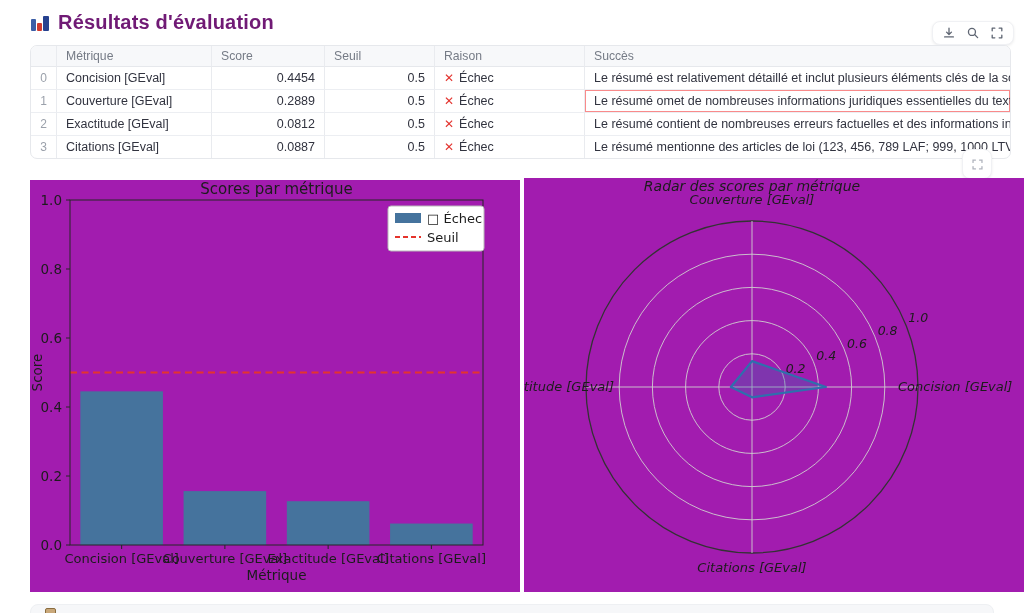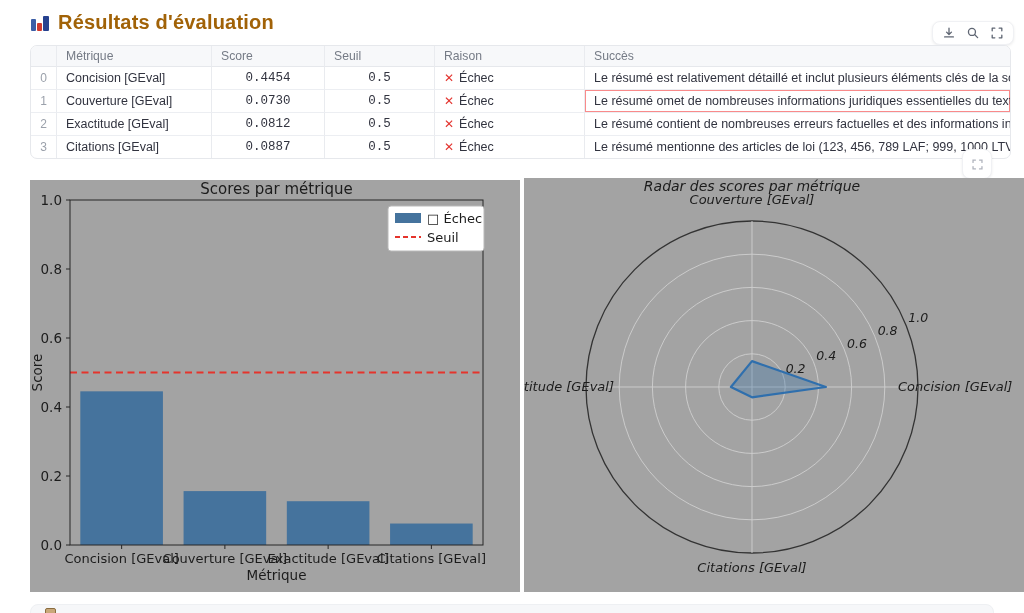--- a/index.html
+++ b/index.html
@@ -7,21 +7,21 @@
               font-family:"Liberation Sans","DejaVu Sans",sans-serif; }
   body { position:relative; }
 
   
   .page-header { position:absolute; left:30px; top:11px; display:flex; align-items:center; gap:8px; }
   .chart-icon { position:relative; width:20px; height:20px; display:inline-block; }
   .chart-icon span { position:absolute; bottom:2px; border-radius:1px; }
   .chart-icon .b1 { left:1px;  width:5px; height:12px; background:#3b5ea6; }
   .chart-icon .b2 { left:7px;  width:5px; height:8px;  background:#cf3a2f; }
   .chart-icon .b3 { left:13px; width:6px; height:15px; background:#26418f; }
-  .page-title { font-size:20px; font-weight:700; color:#a16207; letter-spacing:.2px; }
+  .page-title { font-size:20px; font-weight:700; color:#701a75; letter-spacing:.2px; }
 
   
   .df-toolbar { position:absolute; left:932px; top:21px; height:24px; padding:0 5px;
                 background:#ffffff; border:1px solid #f0f1f4; border-radius:8px;
                 box-shadow:0 1px 3px rgba(0,0,0,.08); display:flex; align-items:center; gap:2px; }
   .df-toolbar .tbtn { width:22px; height:20px; display:flex; align-items:center; justify-content:center;
                       border-radius:4px; cursor:pointer; }
   .df-toolbar svg { stroke:#5f6673; fill:none; stroke-width:1.5; stroke-linecap:round; stroke-linejoin:round; }
 
   
@@ -29,32 +29,32 @@
          border:1px solid #e6e8ec; border-radius:7px; background:#fff; overflow:hidden;
          font-size:12.5px; color:#31333f; }
   .trow { display:grid; grid-template-columns:26px 155px 113px 110px 150px 1fr; }
   .trow > div { border-right:1px solid #e9ebef; border-bottom:1px solid #eceef2;
                 padding:0 9px; line-height:22px; height:23px; white-space:nowrap; overflow:hidden; position:relative; }
   .trow > div:last-child { border-right:none; }
   .thead > div { height:21px; line-height:20px; background:#f7f8fa; color:#757b86; font-size:12.2px;
                  border-bottom:1px solid #e6e8ec; }
   .trow:last-child > div { border-bottom:none; }
   .c-idx { color:#9ba1ab; text-align:center; padding:0 2px !important; font-size:12px; }
-  .c-num { text-align:center;font-family:Liberation Mono, monospace; }
+  .c-num { text-align:right; }
   .fail-x { color:var(--fail,#e3342f); font-weight:700; margin-right:5px; font-size:12px; }
   .cell-selected { box-shadow:inset 0 0 0 1px var(--sel,#f98a8a); }
 
   
   .fs-btn { position:absolute; left:962px; top:149px; width:30px; height:30px; background:#fff;
             border:1px solid #f0f1f4; border-radius:8px; box-shadow:0 1px 3px rgba(0,0,0,.07);
             display:flex; align-items:center; justify-content:center; cursor:pointer; }
   .fs-btn svg { stroke:#b0b4bd; fill:none; stroke-width:1.6; stroke-linecap:round; }
 
   
-  .fig { position:absolute; background:#a3a3a3;text-align:right; }
+  .fig { position:absolute; background:#a21caf;text-align:right; }
   .fig svg text { font-family:"DejaVu Sans",sans-serif; fill:#1c1c1c; }
   #fig-bar   { left:30px;  top:180px; width:490px; height:412px; }
   #fig-radar { left:524px; top:178px; width:504px; height:414px;font-style:italic; }
 
   
   .expander { position:absolute; left:30px; top:604px; width:964px; height:40px;
               background:#f6f7f9; border:1px solid #eef0f3; border-radius:8px; cursor:pointer; }
   .clipboard-icon { position:absolute; left:14px; top:3px; width:11px; height:14px;
                     background:#c9a87a; border:1.5px solid #8a6d3f; border-radius:2px; }
 </style>
@@ -103,21 +103,21 @@
         <div class="c-idx">0</div>
         <div>Concision [GEval]</div>
         <div class="c-num">0.4454</div>
         <div class="c-num">0.5</div>
         <div><span class="fail-x">✕</span><span>Échec</span></div>
         <div>Le résumé est relativement détaillé et inclut plusieurs éléments clés de la source, comme la période de vérifi</div>
       </div>
       <div class="trow">
         <div class="c-idx">1</div>
         <div>Couverture [GEval]</div>
-        <div class="c-num">0.0730</div>
+        <div class="c-num">0.2889</div>
         <div class="c-num">0.5</div>
         <div><span class="fail-x">✕</span><span>Échec</span></div>
         <div class="cell-selected">Le résumé omet de nombreuses informations juridiques essentielles du texte source, telles que la distinction</div>
       </div>
       <div class="trow">
         <div class="c-idx">2</div>
         <div>Exactitude [GEval]</div>
         <div class="c-num">0.0812</div>
         <div class="c-num">0.5</div>
         <div><span class="fail-x">✕</span><span>Échec</span></div>

